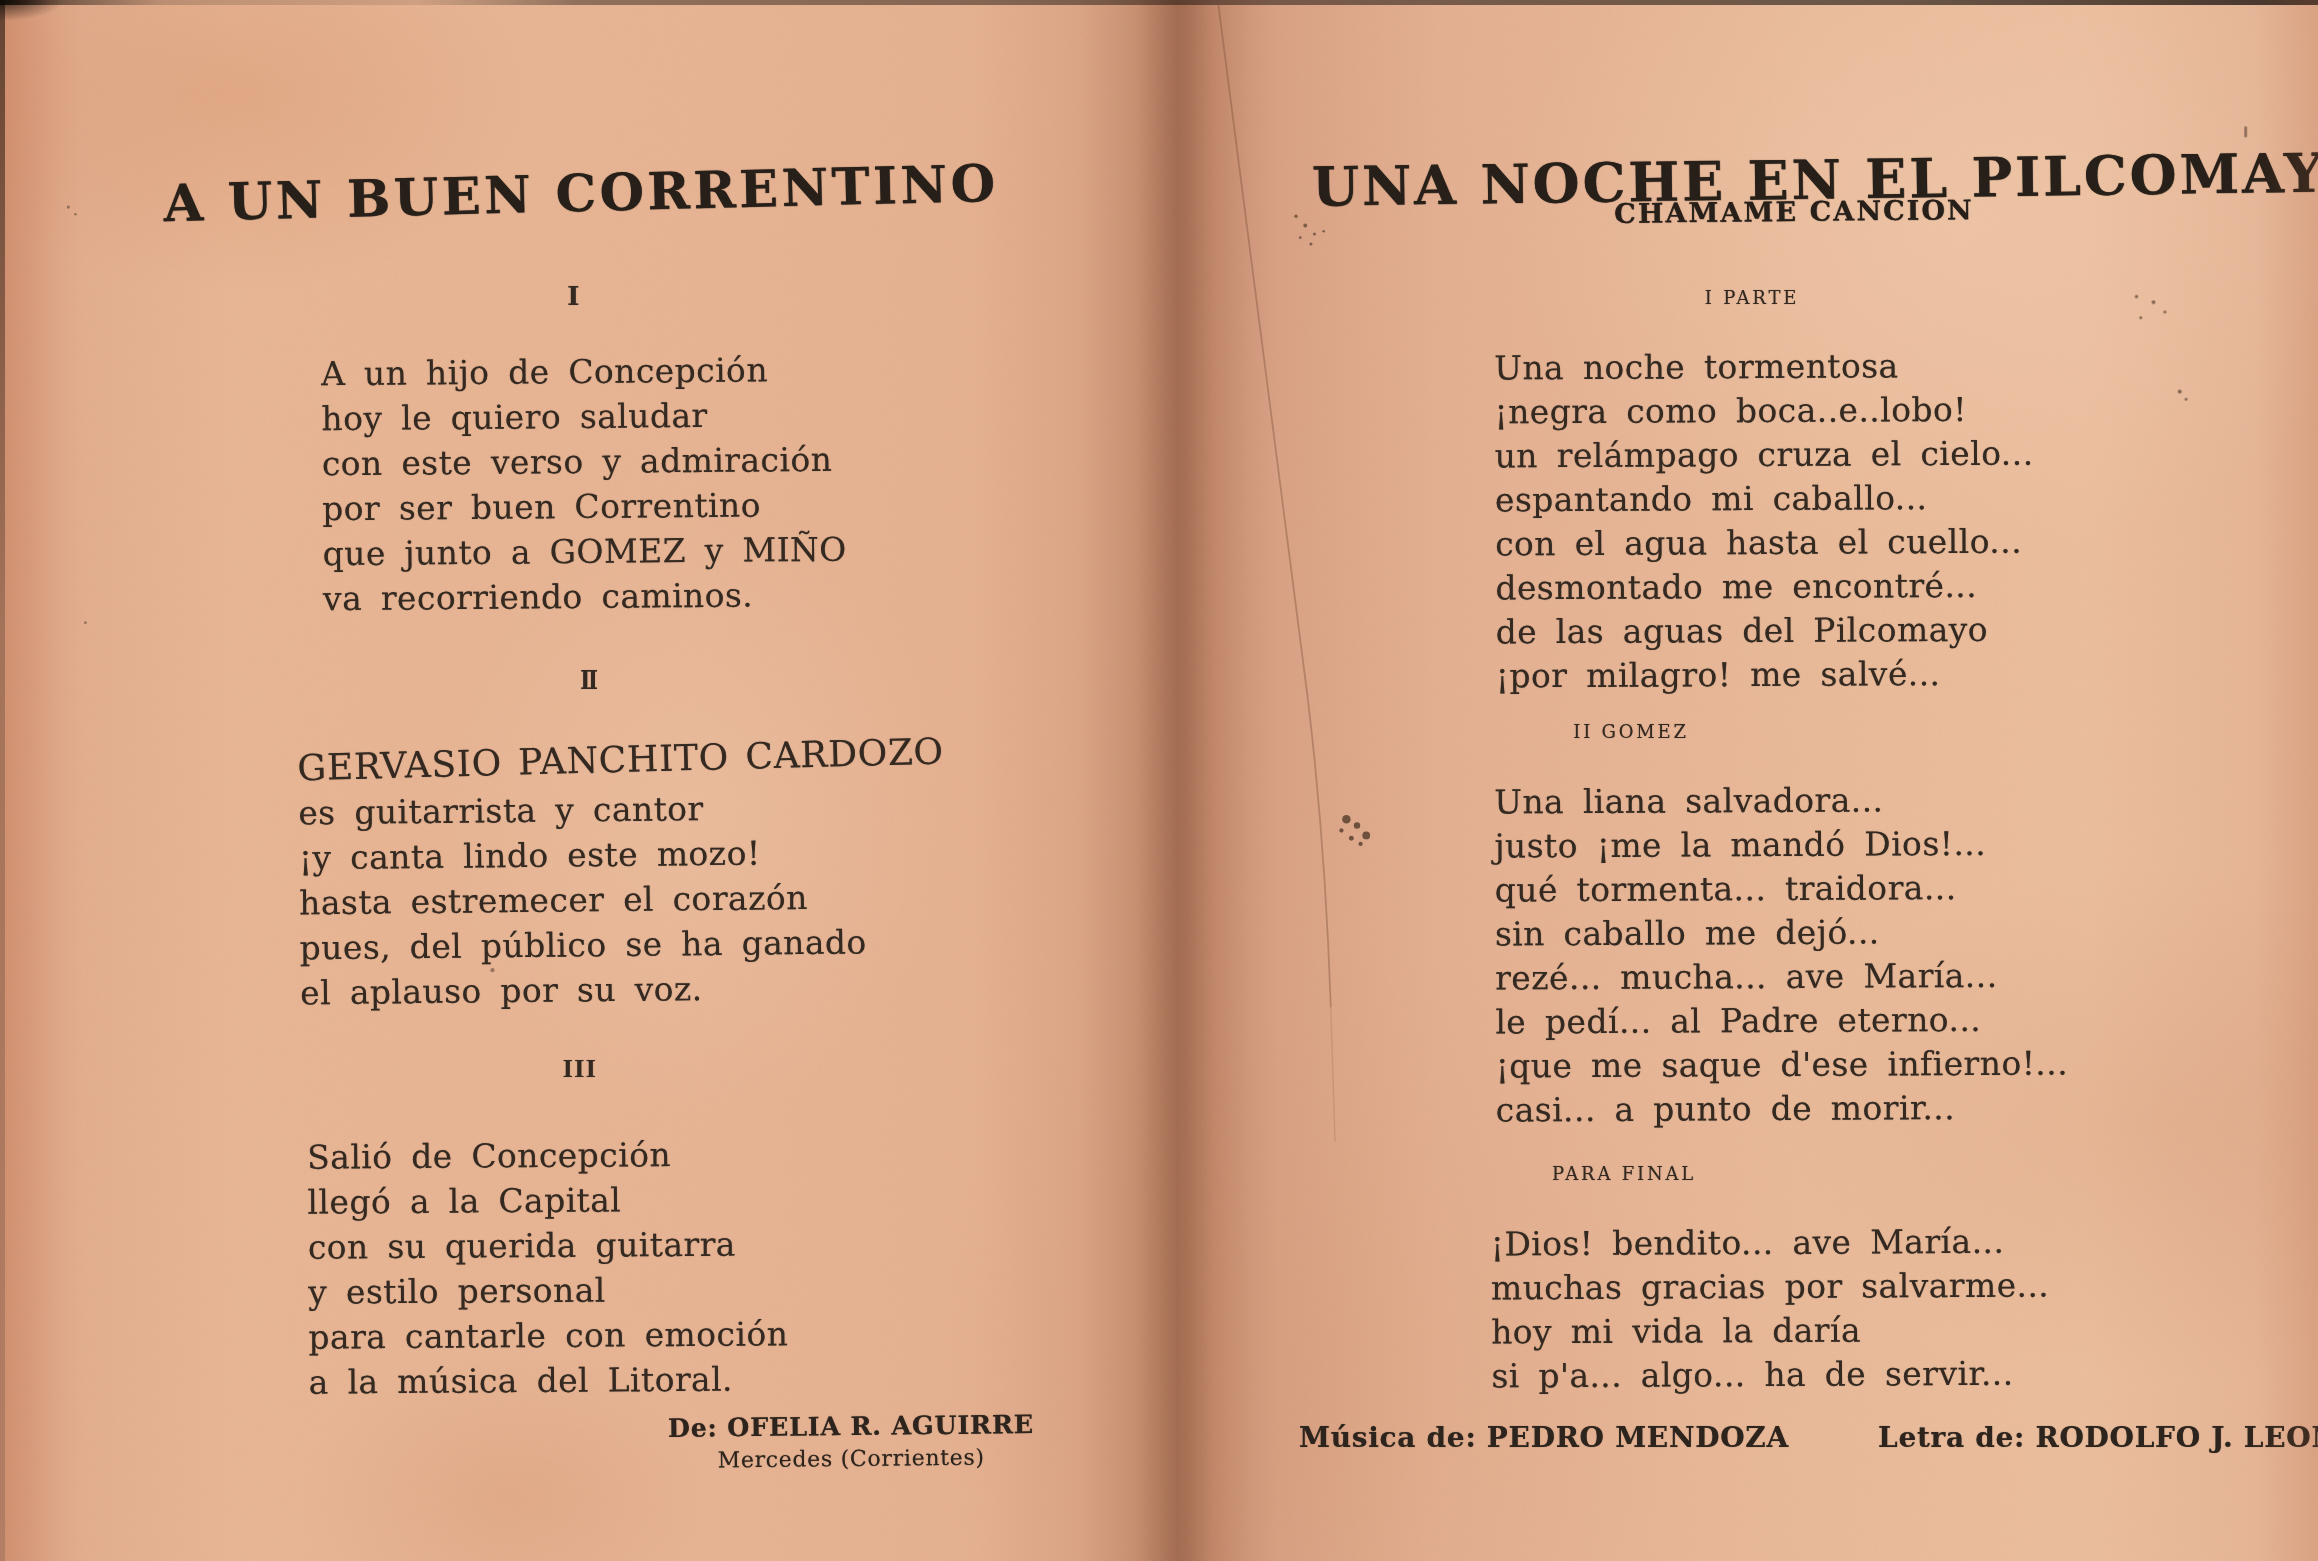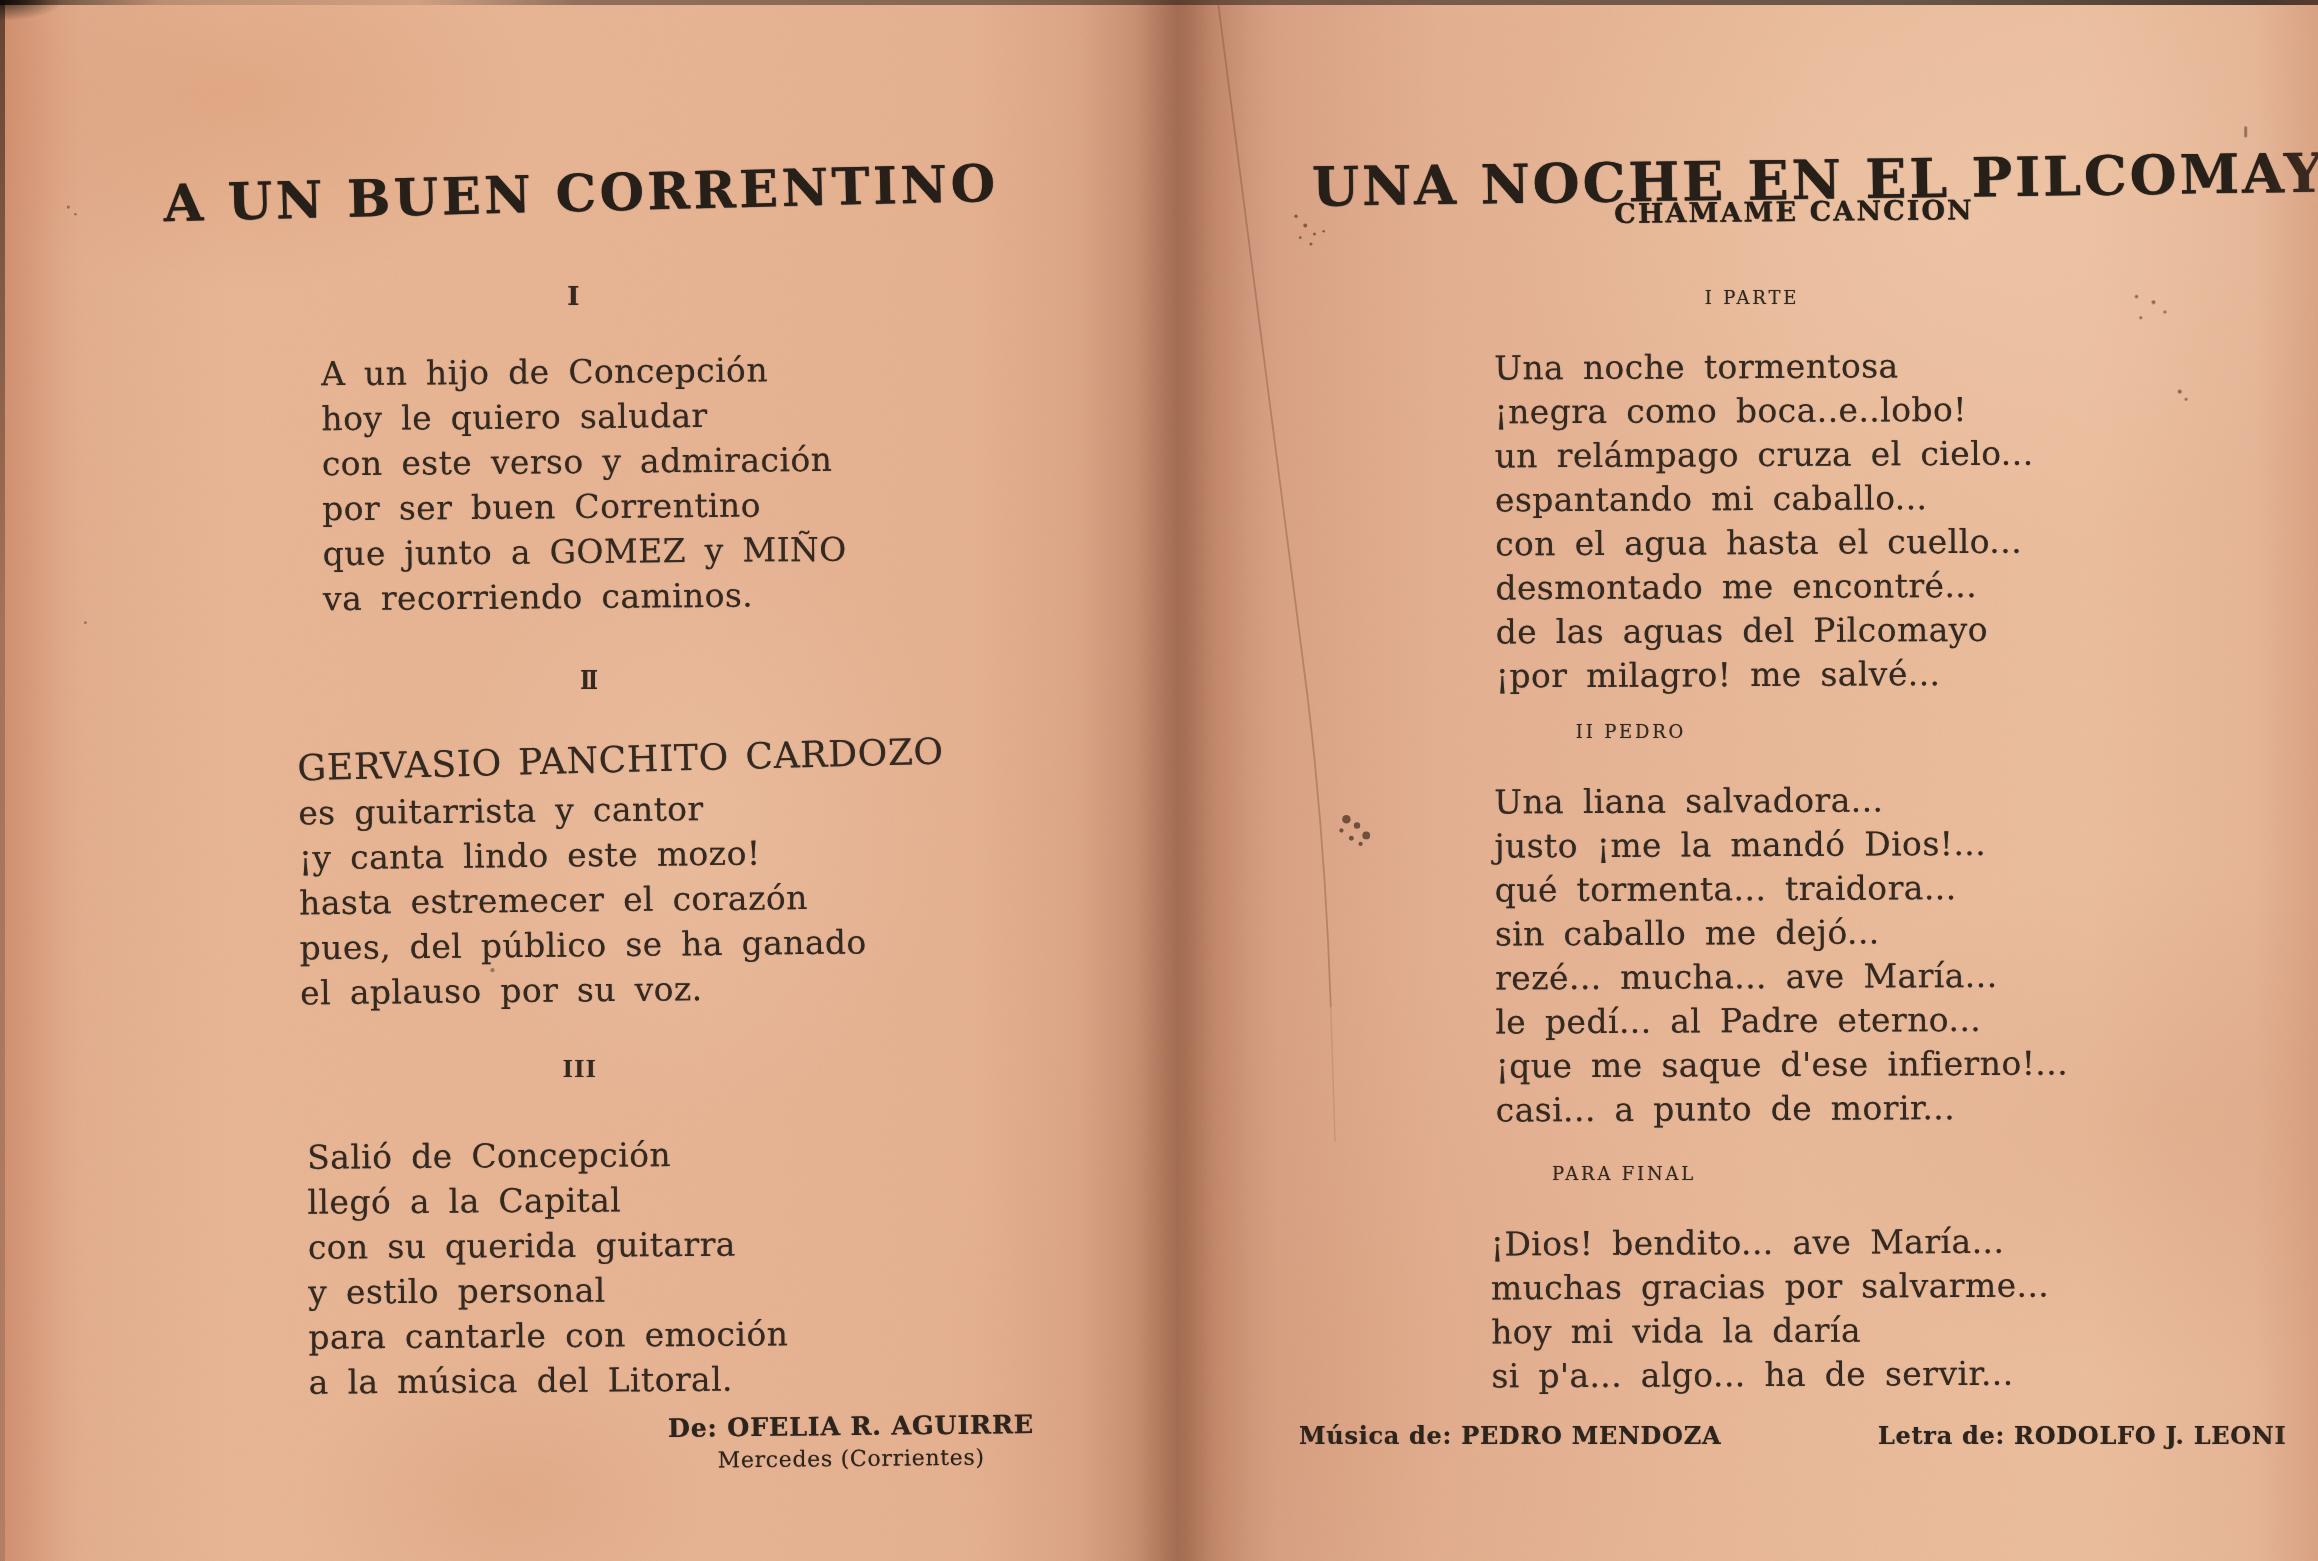--- a/index.html
+++ b/index.html
@@ -36,21 +36,21 @@
   .part-header{font-weight:normal;font-size:18px;text-align:center;letter-spacing:2.8px;white-space:nowrap;}
   .stanza .line{
     font-size:33px;line-height:44px;white-space:nowrap;
     letter-spacing:0.4px;word-spacing:7.8px;
   }
   .stanza-left .line{line-height:45px;}
   .caps-first .line:first-child{
     font-size:36px;letter-spacing:0.7px;word-spacing:4.3px;font-weight:500;
     transform:rotate(-0.9deg);transform-origin:left bottom;
   }
-  .credit{font-weight:bold;font-size:24px;white-space:nowrap;letter-spacing:0.7px;
+  .credit{font-weight:bold;font-size:28px;white-space:nowrap;letter-spacing:0.7px;
     color:#2c241d;text-shadow:0 0 1px rgba(44,36,29,0.6);}
   .attrib{text-align:center;color:#2c241d;text-shadow:0 0 1px rgba(44,36,29,0.6);}
   .attrib .by{font-weight:bold;font-size:25.5px;white-space:nowrap;letter-spacing:0.7px;}
   .attrib .place{font-size:22px;margin-top:5px;white-space:nowrap;letter-spacing:0.7px;}
   
   .edge-top{left:0;top:0;width:2319px;height:5px;
     background:linear-gradient(90deg,
       rgba(12,9,6,0.92) 0%, rgba(12,9,6,0.55) 2%, rgba(12,9,6,0.18) 7%,
       rgba(12,9,6,0.10) 18%, rgba(12,9,6,0.40) 25%, rgba(12,9,6,0.48) 55%,
       rgba(12,9,6,0.58) 82%, rgba(12,9,6,0.75) 100%);}
@@ -128,21 +128,21 @@
         <div class="line">Una noche tormentosa</div>
         <div class="line">¡negra como boca..e..lobo!</div>
         <div class="line">un relámpago cruza el cielo...</div>
         <div class="line">espantando mi caballo...</div>
         <div class="line">con el agua hasta el cuello...</div>
         <div class="line">desmontado me encontré...</div>
         <div class="line">de las aguas del Pilcomayo</div>
         <div class="line">¡por milagro! me salvé...</div>
       </div>
 
-    <div class="abs part-header ink" style="left:241px;top:721px;width:284px;">II PEDRO</div>
+    <div class="abs part-header ink" style="left:241px;top:721px;width:284px;">II GOMEZ</div>
 
     <div class="abs stanza ink" style="left:247px;top:779px;transform:rotate(-0.3deg);">
         <div class="line">Una liana salvadora...</div>
         <div class="line">justo ¡me la mandó Dios!...</div>
         <div class="line">qué tormenta... traidora...</div>
         <div class="line">sin caballo me dejó...</div>
         <div class="line">rezé... mucha... ave María...</div>
         <div class="line">le pedí... al Padre eterno...</div>
         <div class="line">¡que me saque d'ese infierno!...</div>
         <div class="line">casi... a punto de morir...</div>

